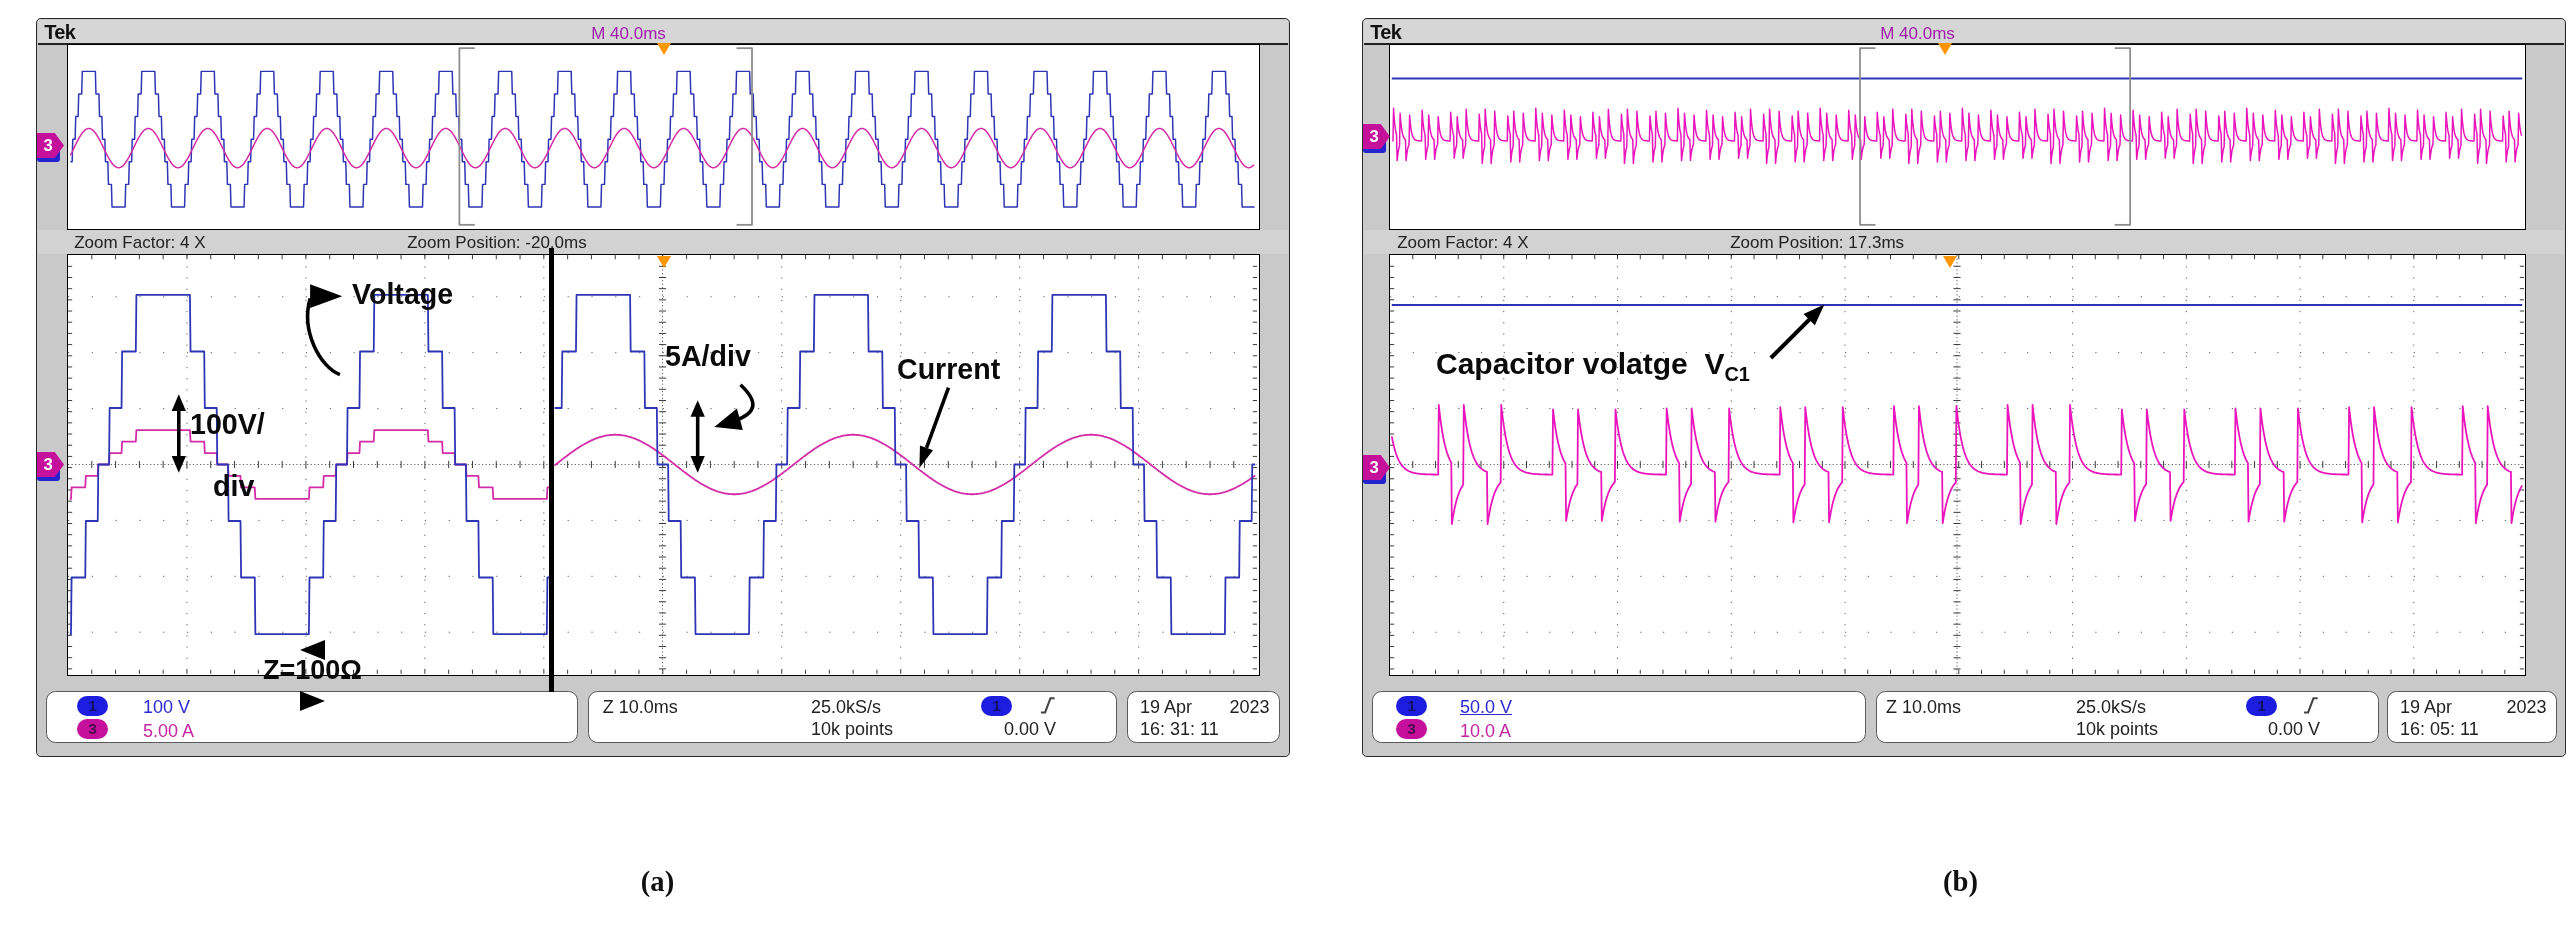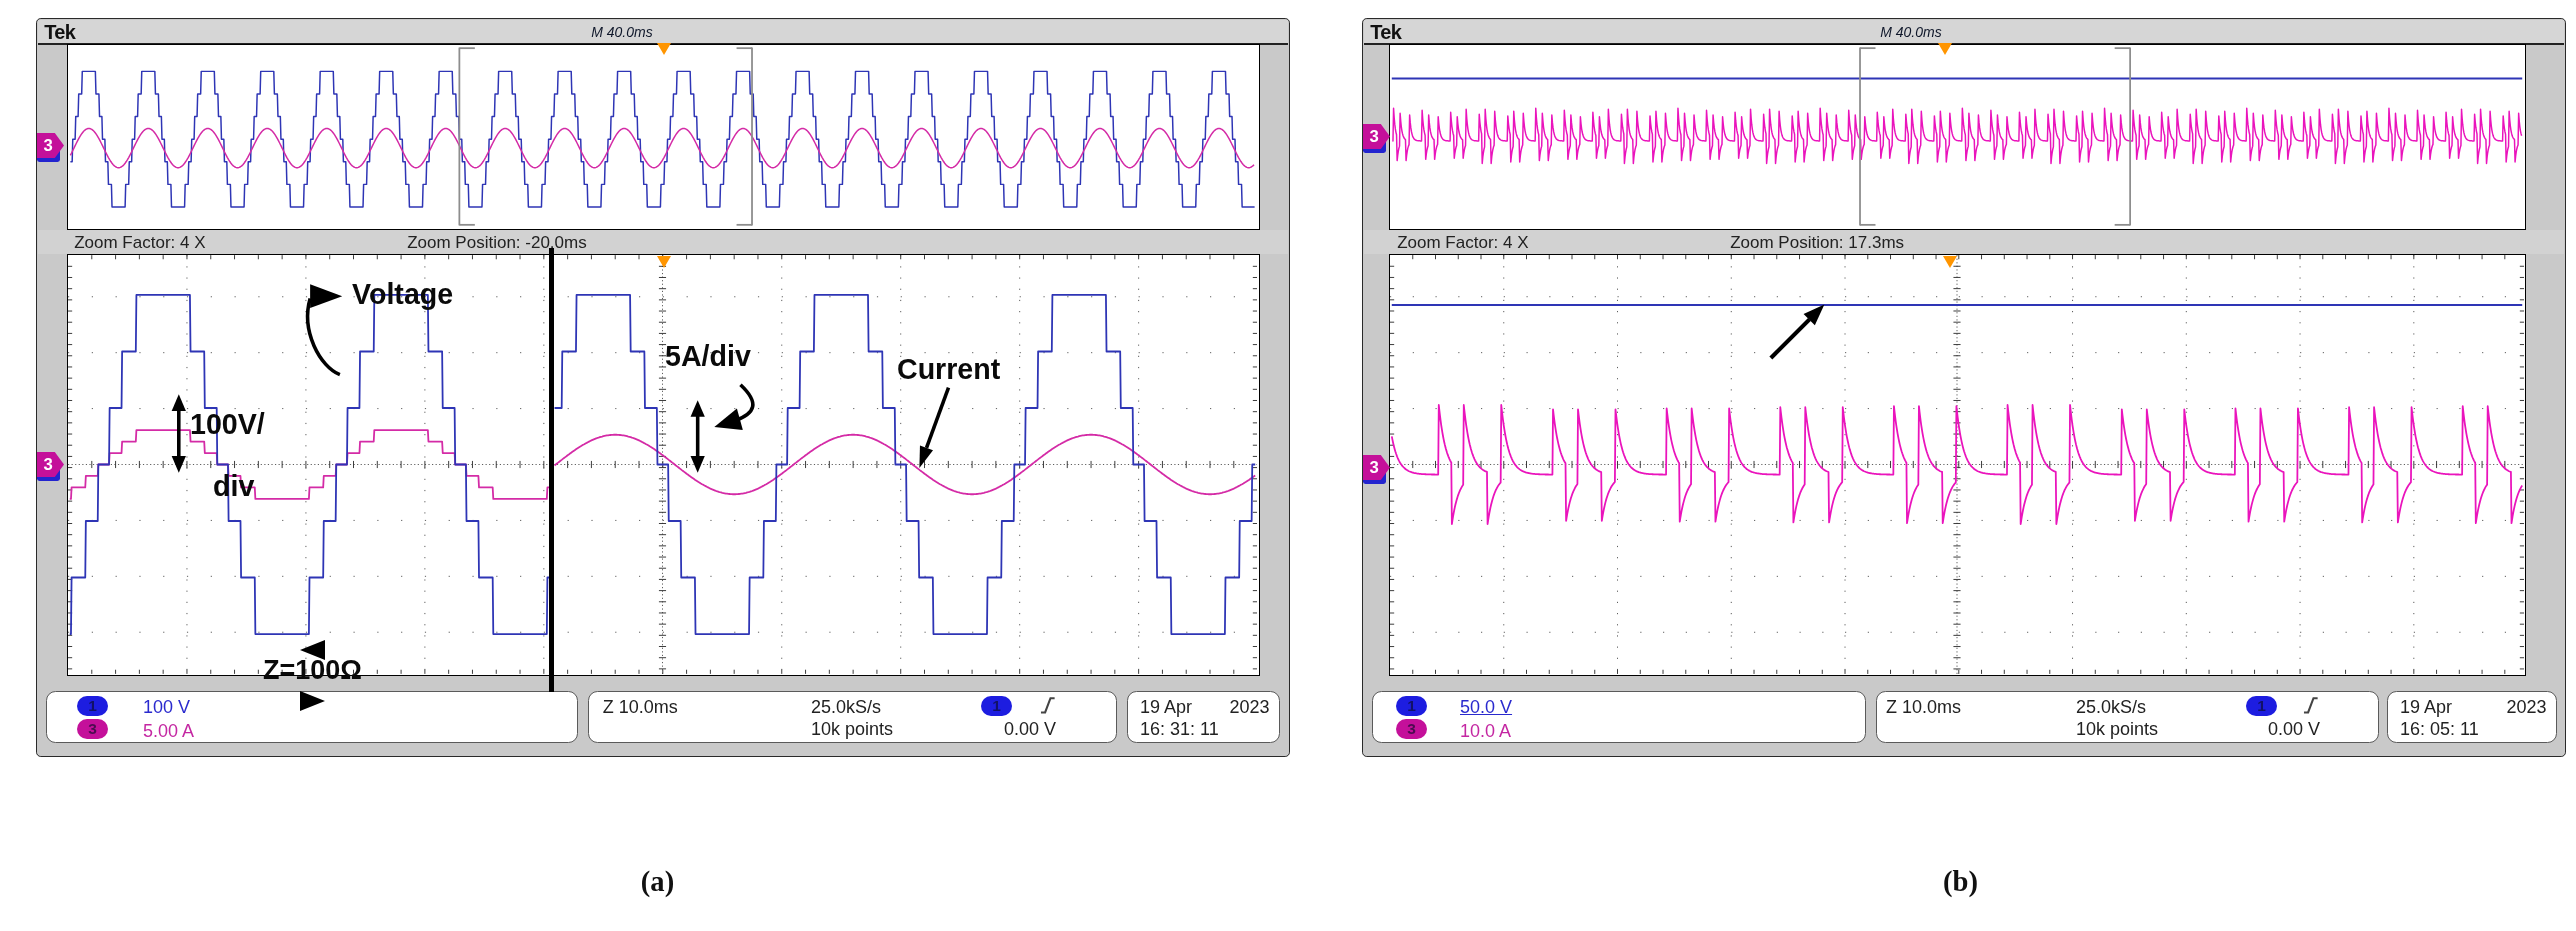--- a/index.html
+++ b/index.html
@@ -1,21 +1,21 @@
 <!DOCTYPE html>
 <html style="font-size:9.5px"><head>
 <meta charset="utf-8">
 <style>
   html,body{margin:0;padding:0;background:#ffffff;}
   #page{position:relative;width:2576px;height:932px;background:#fff;font-family:"Liberation Sans",sans-serif;overflow:hidden;}
   .panel{position:absolute;background:#c9c9c9;border:1.2px solid #2a2a2a;border-radius:4.8px;}
   .hdr{position:absolute;left:1.2px;top:1.2px;right:1.2px;height:22.6px;background:#d6d6d6;border-bottom:2.4px solid #222;}
   .tek{position:absolute;left:6px;top:1.2px;font-size:20px;font-weight:800;color:#111;letter-spacing:-0.6px;}
   .status{position:absolute;left:46px;top:3.6px;font-size:17px;color:#4a4a4a;margin-top:36px;}
-  .mtime{position:absolute;top:3.6px;font-size:14px;color:#0f172a;font-style:italic;}
+  .mtime{position:absolute;top:3.6px;font-size:17px;color:#a21caf;}
   .win{position:absolute;background:#fff;border:1.8px solid #000;box-sizing:border-box;}
   .win svg{position:absolute;left:0;top:0;}
   .tri{position:absolute;width:0;height:0;border-left:7.7px solid transparent;border-right:7.7px solid transparent;border-top:12px solid #ff9500;z-index:6;}
   .zbar{position:absolute;left:1.2px;right:1.2px;height:24px;background:#d2d2d2;}
   .zbar span{position:absolute;top:3px;font-size:17px;color:#222;}
   .chbadge{position:absolute;width:31px;height:28.6px;z-index:7;}
   .chbadge .sh{position:absolute;left:0;top:9.5px;width:22.6px;height:19px;background:#2324cf;border-radius:2.4px;}
   .chbadge .bg{position:absolute;left:0;top:0;width:27px;height:25px;background:#c4109a;clip-path:polygon(0 0,66% 0,100% 50%,66% 100%,0 100%);color:#fff;font-weight:bold;font-size:16.7px;line-height:25px;text-align:center;padding-right:4.8px;box-sizing:border-box;}
   .divider{position:absolute;width:5.4px;background:#000;z-index:5;}
   .anno-svg{position:absolute;z-index:6;pointer-events:none;}
@@ -727,20 +727,24 @@
     <div class="chbadge" style="left:0;top:436px;">
       <div class="sh"></div>
       <div class="bg">3</div>
     </div>
 
     <svg class="anno-svg" id="annoB" style="left:25.6px;top:235px;" width="1137" height="422" viewBox="0 0 1912 710">
         <line x1="642" y1="175" x2="707" y2="110" stroke="#000" stroke-width="7"></line>
         <polygon points="732,85 716,120 697,101" fill="#000"></polygon>
       </svg>
 
+    <div class="bigtxt" style="left:73px;top:328px;font-size:30px;">
+      <span>Capacitor volatge</span>&nbsp;
+      <span>V</span><sub class="capsub">C1</sub>
+    </div>
 
     <div class="rbox" style="left:9px;top:672px;width:494px;">
       <div class="badge blue" style="left:23px;top:3.6px;">1</div>
       <span class="txt-blue" style="left:87px;top:4.8px;text-decoration:underline;">50.0 V</span>
       <div class="badge mag" style="left:23px;top:27px;">3</div>
       <span class="txt-mag" style="left:87px;top:28.6px;">10.0 A</span>
     </div>
     <div class="rbox" style="left:513px;top:672px;width:503px;">
       <span class="txt-dim" style="left:9px;top:4.8px;">Z 10.0ms</span>
       <span class="txt-dim" style="left:199px;top:4.8px;">25.0kS/s</span>

